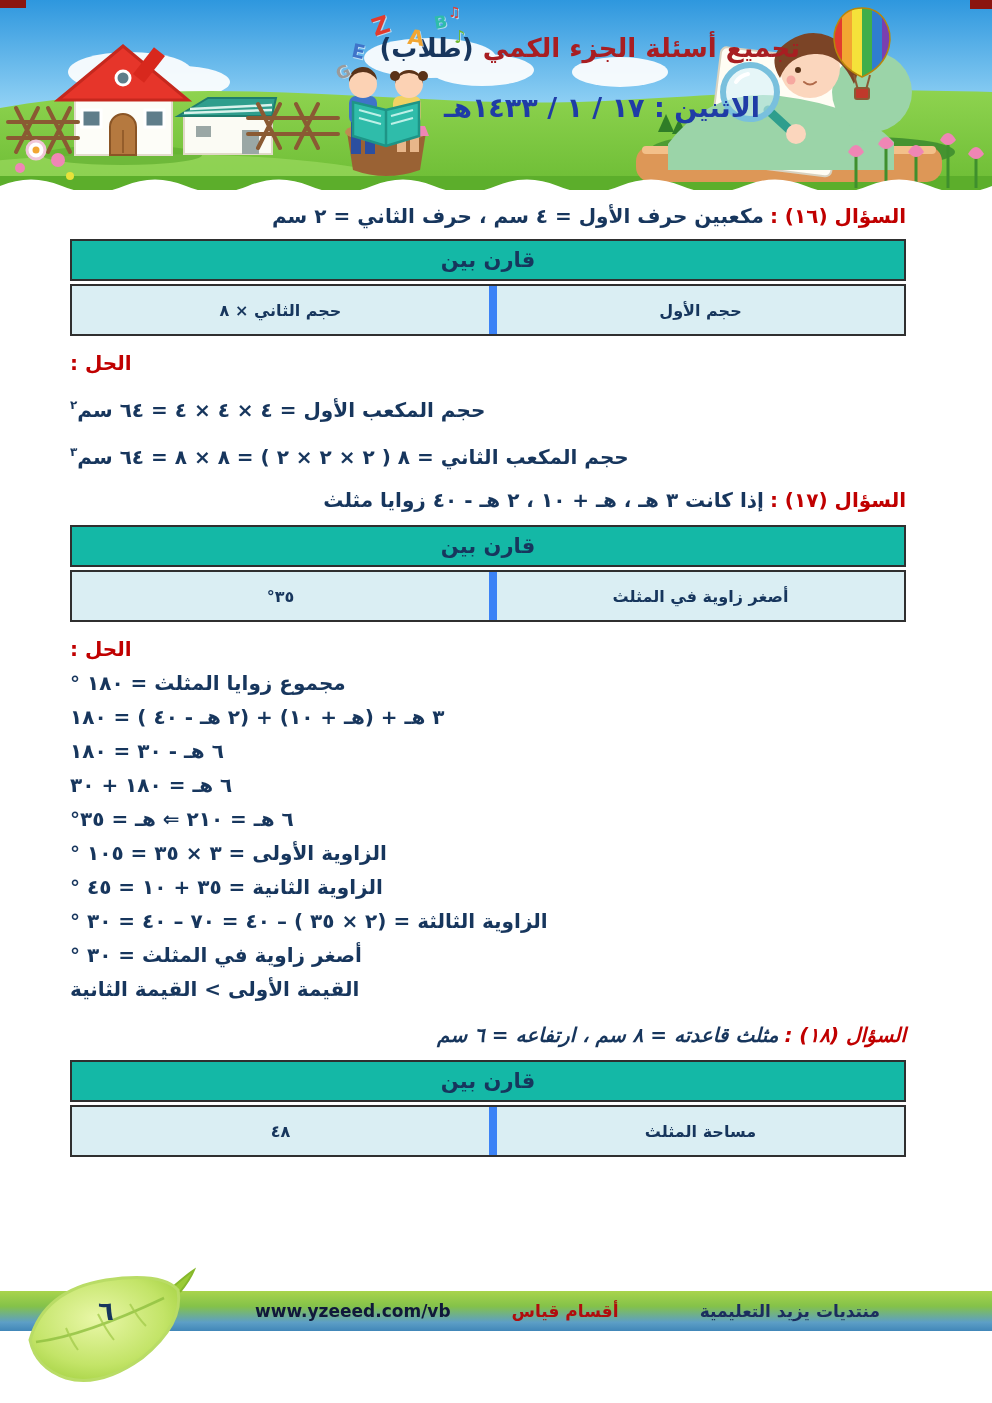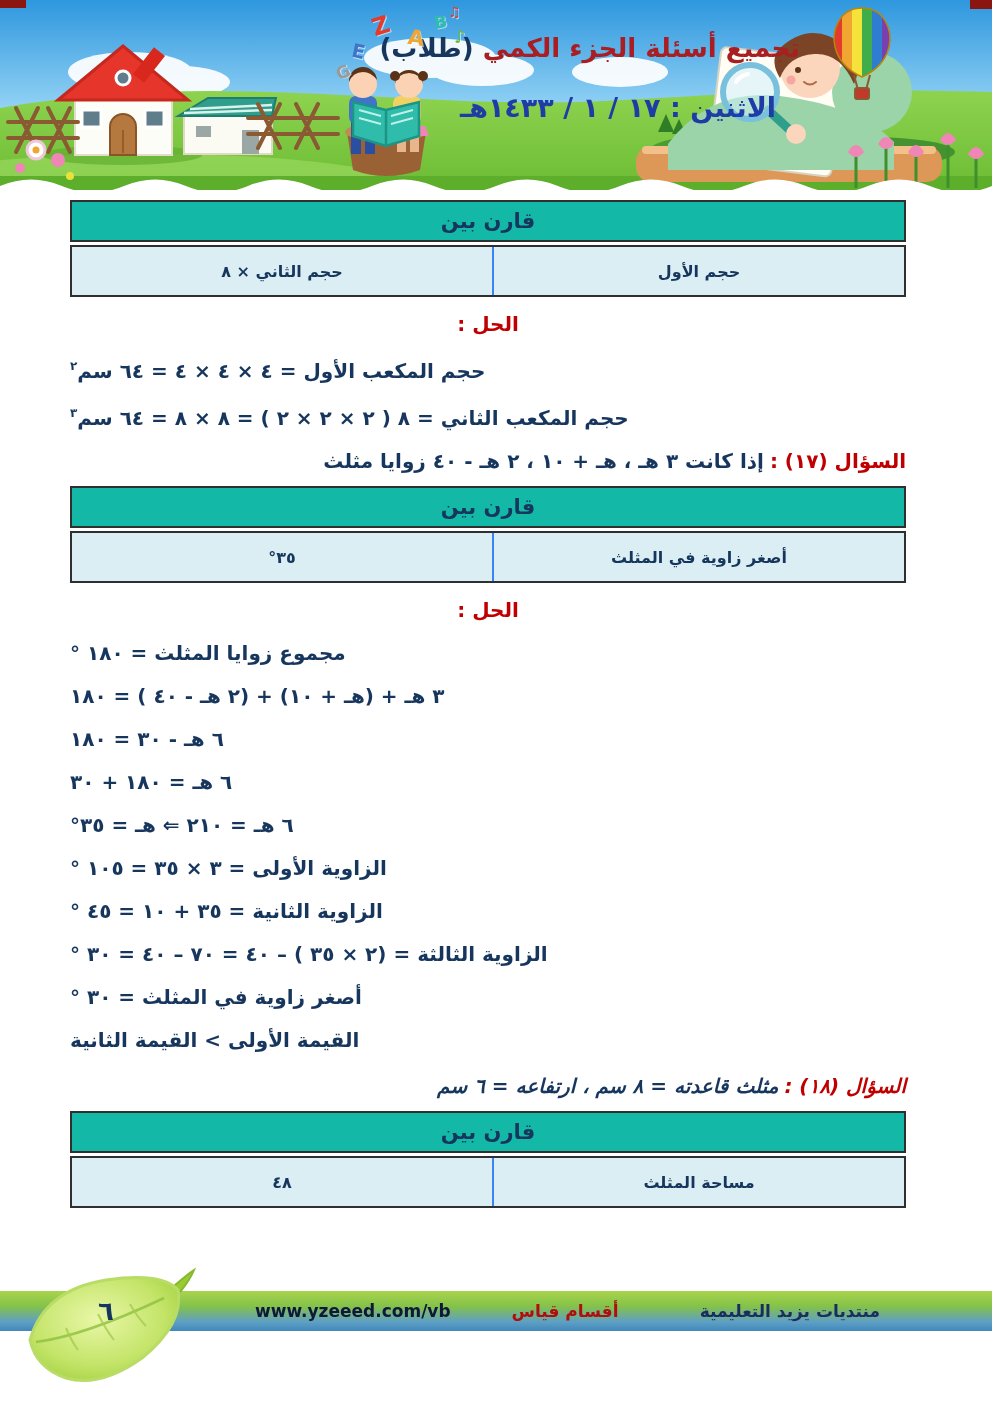--- a/index.html
+++ b/index.html
@@ -15,53 +15,53 @@
   .corner-mark{position:absolute;background:#8b150f;}
   .corner-left{top:0;left:0;width:26px;height:8px;}
   .corner-right{top:0;right:0;width:22px;height:9px;}
   .banner-title{
     position:absolute;top:34px;left:424px;width:376px;text-align:center;
     font-size:26px;font-weight:bold;line-height:1.15;white-space:nowrap;
   }
   .banner-title .t-red{color:#a81e22;}
   .banner-title .t-blue{color:#17365d;}
   .banner-date{
-    position:absolute;top:92px;left:448px;width:340px;text-align:center;
+    position:absolute;top:92px;left:432px;width:340px;text-align:center;
     font-size:27px;font-weight:bold;color:#1f3ca6;white-space:nowrap;
   }
   .float-letter{position:absolute;font-weight:bold;text-shadow:1px 1px 0 rgba(255,255,255,.6);}
   .fl0{top:12px;left:372px;font-size:24px;color:#e23b2e;transform:rotate(-18deg);}
   .fl1{top:40px;left:352px;font-size:19px;color:#3f74c9;transform:rotate(12deg);}
   .fl2{top:26px;left:408px;font-size:21px;color:#f2a632;transform:rotate(8deg);}
   .fl3{top:12px;left:434px;font-size:17px;color:#2fbcaa;transform:rotate(-10deg);}
   .fl4{top:62px;left:336px;font-size:17px;color:#9a9a9a;transform:rotate(-25deg);}
   .fl5{top:26px;left:454px;font-size:18px;color:#6db82f;}
   .fl6{top:4px;left:448px;font-size:14px;color:#e23b2e;}
   
   .content{
     position:absolute;top:190px;right:0;left:0;
     padding:0 86px 0 70px;
     color:#17365d;font-weight:bold;
   }
   .q-line{margin-top:13px;font-size:20px;line-height:26px;text-align:right;}
   .q-label{color:#c00000;margin-left:6px;}
-  .sol-label{margin-top:15px;font-size:20px;line-height:25px;color:#c00000;text-align:center;}
+  .sol-label{margin-top:15px;font-size:20px;line-height:25px;color:#c00000;text-align:left;}
   .sol-line{margin-top:16px;font-size:20px;line-height:26px;text-align:left;}
   .sol-line sup{font-size:12px;color:#17365d;}
-  .sp-q17 .sol-line{margin-top:17px;}
+  .sp-q17 .sol-line{margin-top:8px;}
   
   .cmp-table{margin-top:10px;width:100%;}
   .cmp-header{
     border:2px solid #2f2f2f;background:#14b8a6;height:38px;
     display:flex;align-items:center;justify-content:center;
     font-size:21px;
   }
   .cmp-row{display:flex;margin-top:3px;border:2px solid #2f2f2f;background:#daeef3;height:48px;}
   .cmp-cell{display:flex;align-items:center;justify-content:center;font-size:16px;}
-  .cmp-first{width:49.4%;border-left:2px solid #3b82f6;}
+  .cmp-first{width:49.4%;border-left:8px solid #3b82f6;}
   .cmp-second{width:50.6%;}
   
   .footer-bar{
     position:absolute;top:1291px;left:0;width:992px;height:40px;
     background:linear-gradient(to bottom,#a9d44d 0%,#84c249 38%,#5d9fc6 78%,#4187b9 100%);
   }
   .footer-item{position:absolute;top:50%;transform:translateY(-50%);font-weight:bold;font-size:17px;white-space:nowrap;}
   .footer-site{right:112px;color:#1b2d5e;}
   .footer-section{left:565px;transform:translate(-50%,-50%);color:#b00d0d;}
   .footer-url{left:255px;color:#10183a;direction:ltr;}
@@ -236,20 +236,23 @@
     <span class="float-letter fl1">E</span>
     <span class="float-letter fl2">A</span>
     <span class="float-letter fl3">B</span>
     <span class="float-letter fl4">G</span>
     <span class="float-letter fl5">♪</span>
     <span class="float-letter fl6">♫</span>
   </div>
 
   <div class="content">
 
+    <div class="q-line">
+      <span class="q-label">السؤال (١٦) :</span><span>مكعبين حرف الأول = ٤ سم ، حرف الثاني = ٢ سم</span>
+    </div>
 
     <div class="cmp-table">
       <div class="cmp-header">قارن بين</div>
       <div class="cmp-row">
         <div class="cmp-cell cmp-first">حجم الأول</div>
         <div class="cmp-cell cmp-second">حجم الثاني × ٨</div>
       </div>
     </div>
 
     <div class="sol-label">الحل :</div>

